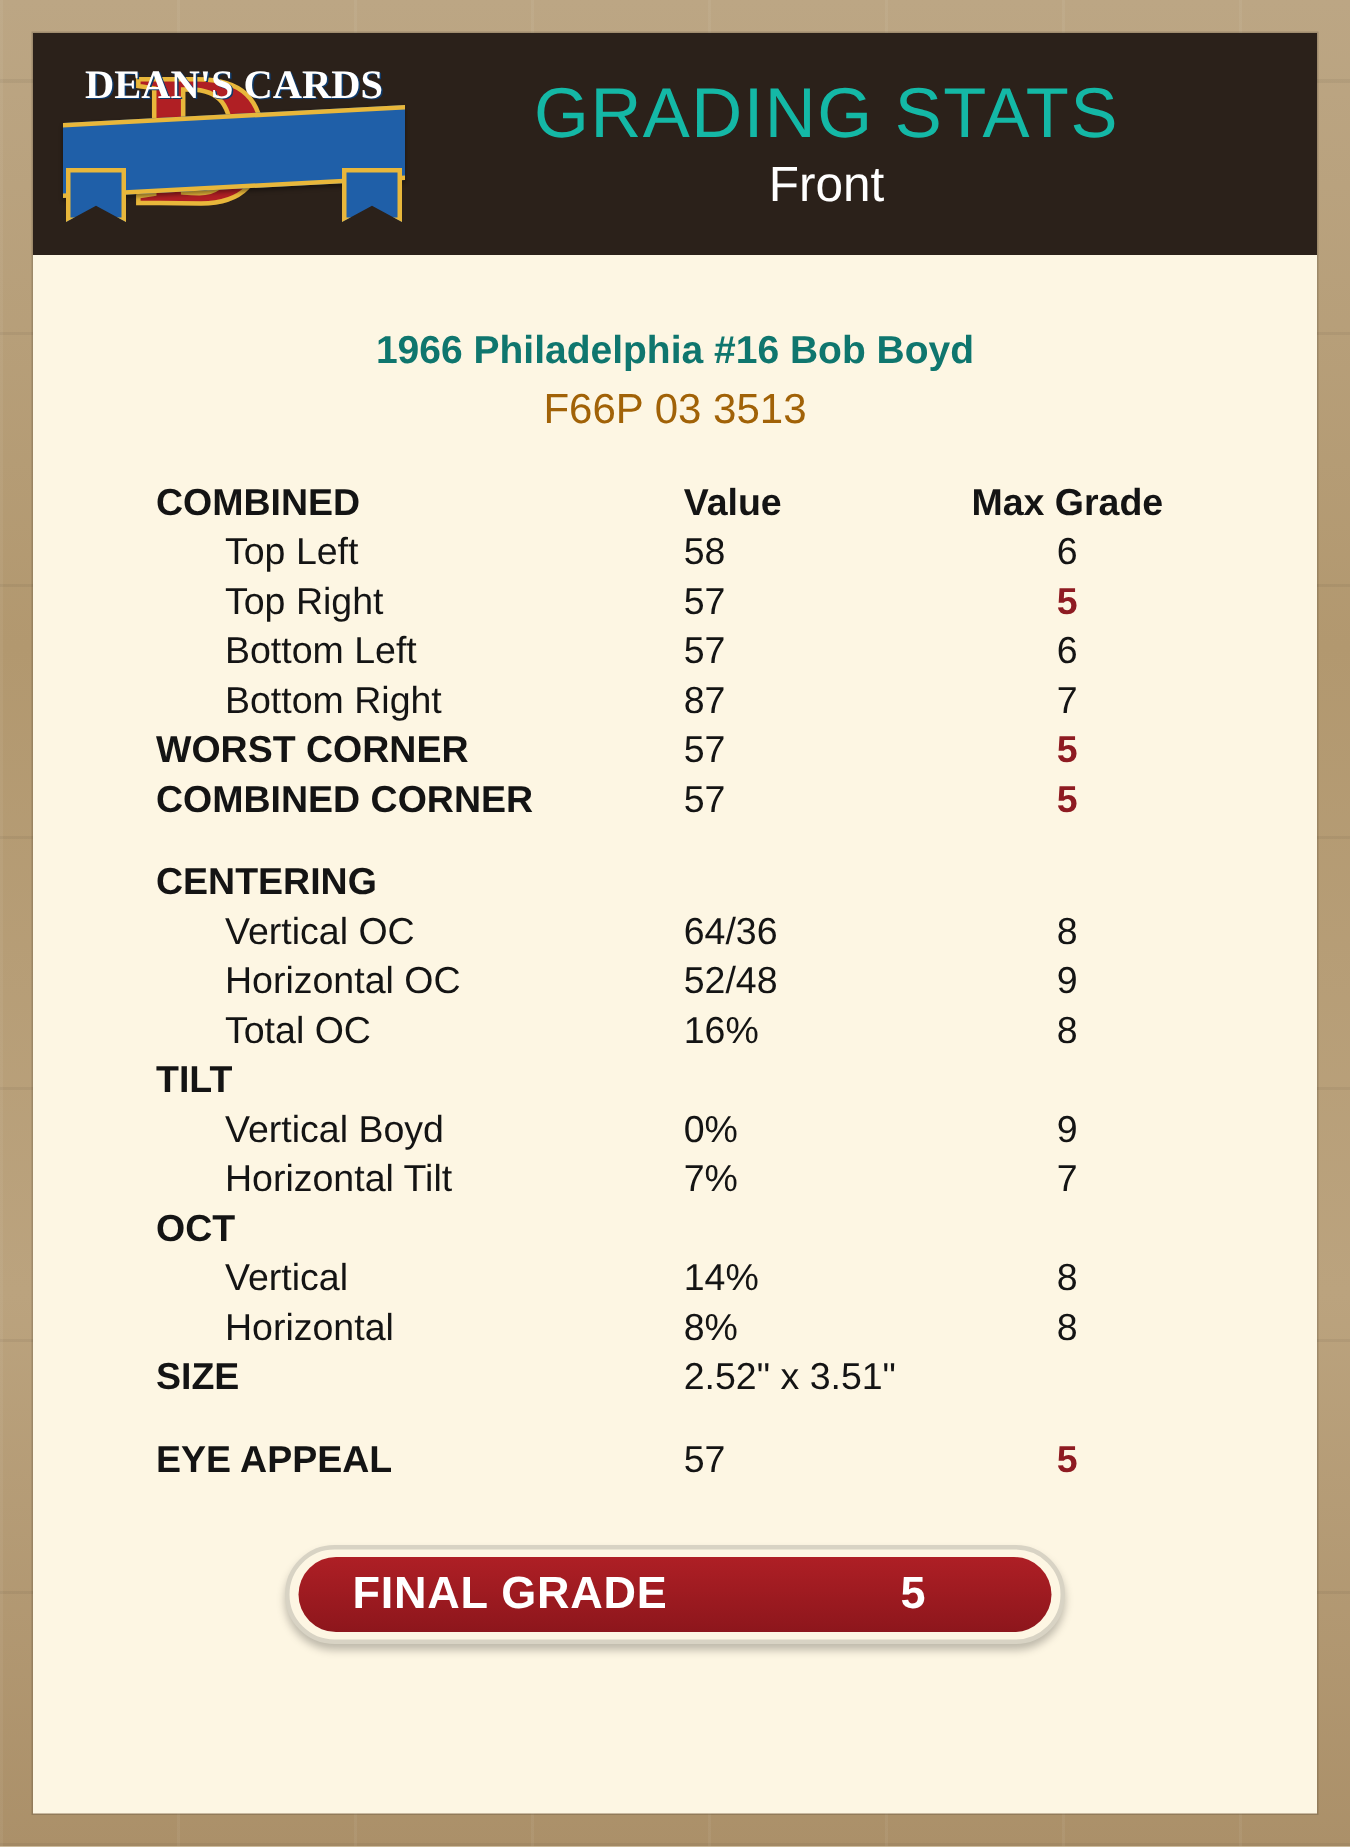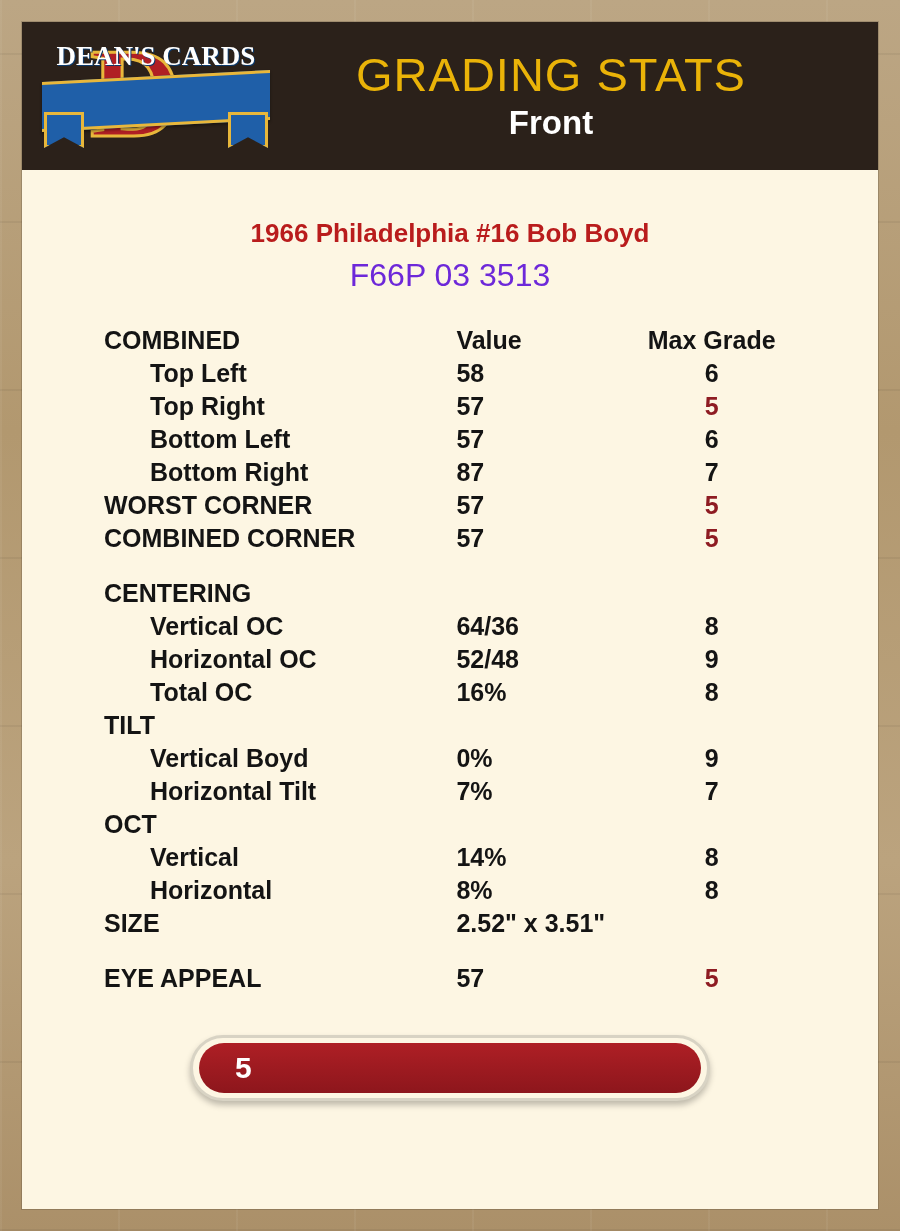--- a/index.html
+++ b/index.html
@@ -109,62 +109,61 @@
   }
   .logo-tail-l { left: 2px; clip-path: polygon(0 0, 100% 0, 100% 100%, 50% 70%, 0 100%); }
   .logo-tail-r { right: 2px; clip-path: polygon(0 0, 100% 0, 100% 100%, 50% 70%, 0 100%); }
 
   .header-titles {
     flex: 1 1 auto;
     text-align: center;
     padding-right: 60px;
   }
   .header-title {
-    color: #eab308;
+    color: #14b8a6;
     font-size: 47px;
     font-weight: normal;
     letter-spacing: 1px;
     line-height: 1.08;
   }
   .header-subtitle {
     color: #ffffff;
     font-size: 33px;
-    font-weight: bold;
+    font-weight: normal;
     line-height: 1.2;
     margin-top: 2px;
   }
 
   .body-area {
     padding: 0 40px;
   }
   .card-title {
     text-align: center;
     font-size: 26px;
     font-weight: bold;
-    color: #b91c1c;
+    color: #0f766e;
     margin-top: 48px;
   }
   .card-sub {
     text-align: center;
-    font-size: 32px;
-    color: #6d28d9;
+    font-size: 28px;
+    color: #a16207;
     margin-top: 8px;
   }
 
   table.stats {
     margin: 30px auto 0 auto;
     border-collapse: collapse;
     width: 700px;
     color: #141414;
   }
   table.stats td {
     font-size: 25px;
     padding: 2px 0;
     vertical-align: baseline;
-    font-weight: bold;
   }
   .col-label { width: 330px; text-align: left; padding-left: 36px !important; }
   .col-value { width: 180px; }
   .col-grade { width: 190px; text-align: center; }
 
   .row-head .col-label,
   .row-head .col-value,
   .row-head .col-grade {
     font-weight: bold;
     font-size: 25px;
@@ -349,17 +348,18 @@
             <td class="col-label">EYE APPEAL</td>
             <td class="col-value">57</td>
             <td class="col-grade grade-low">5</td>
           </tr>
         </tbody>
     </table>
 
     <div class="final-wrap">
       <div class="final-outer"></div>
       <div class="final-inner">
+        <span class="final-label">FINAL GRADE</span>
         <span class="final-value">5</span>
       </div>
     </div>
   </div>
 </div>
 
 </body></html>

